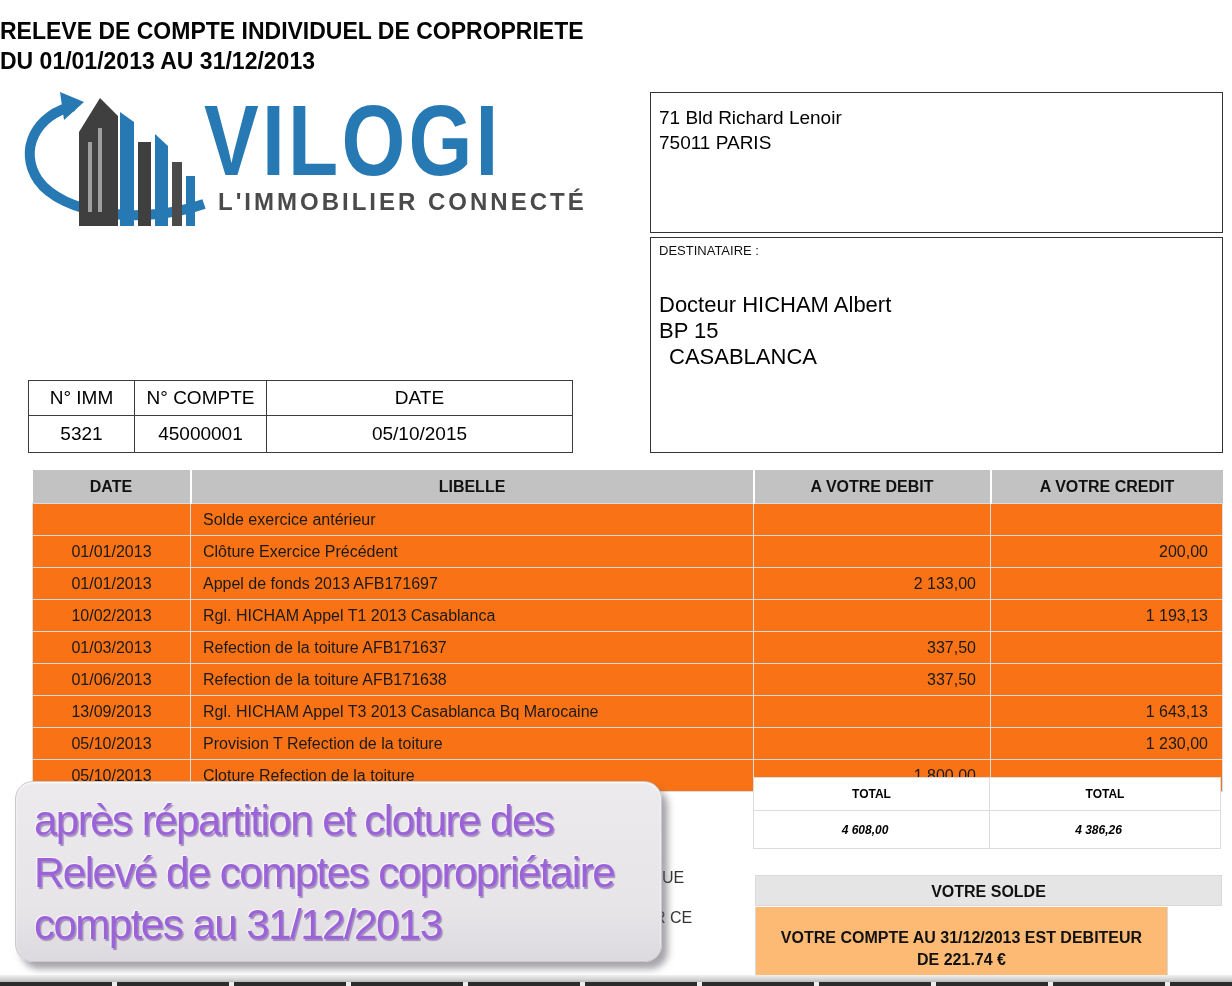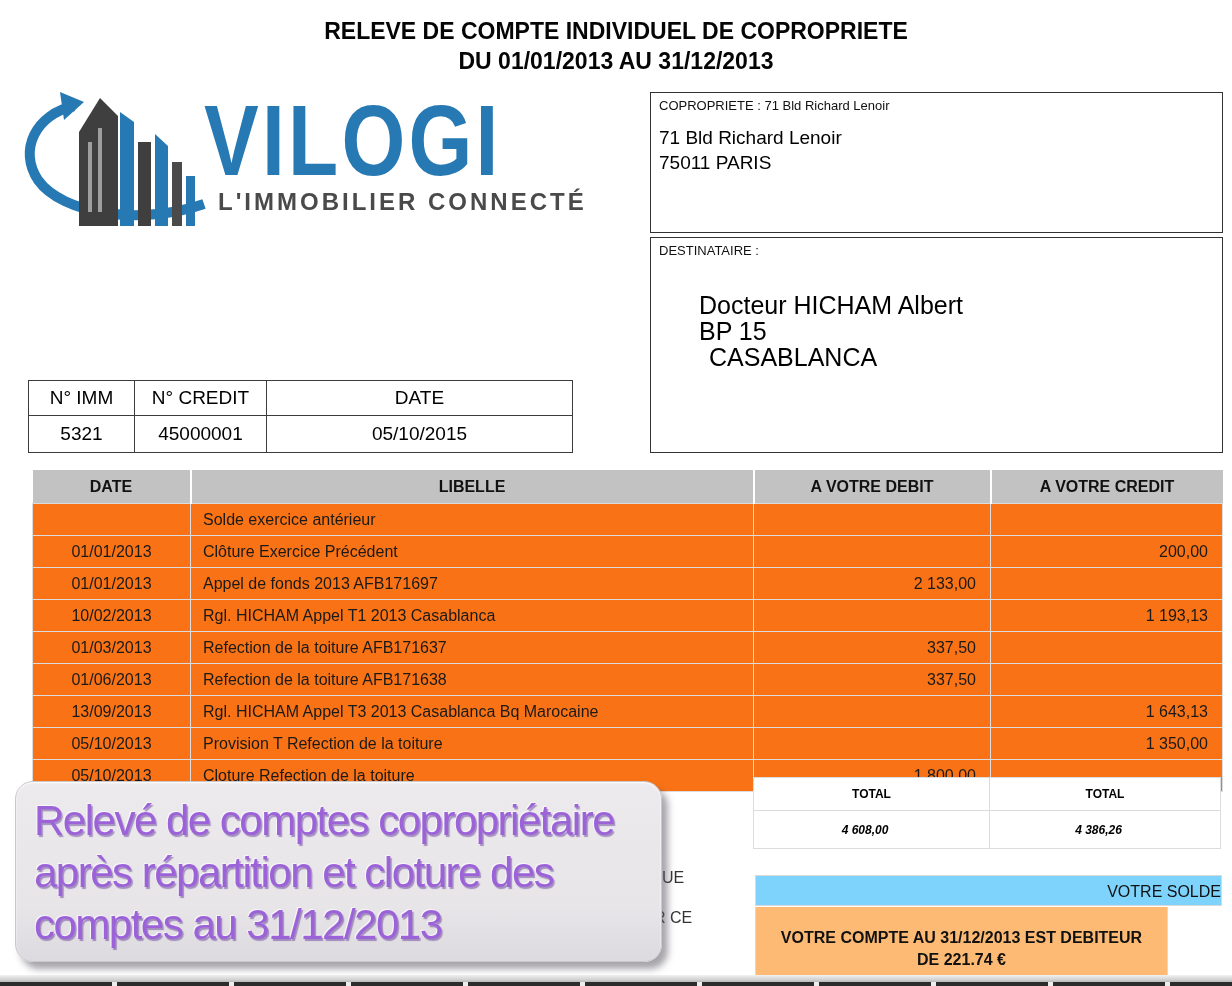--- a/index.html
+++ b/index.html
@@ -1,36 +1,36 @@
 <!DOCTYPE html>
 <html><head>
 <meta charset="utf-8">
 <style>
   html,body{margin:0;padding:0;background:#fff;}
   body{
     width:1232px;height:986px;position:relative;overflow:hidden;
     font-family:"Liberation Sans","DejaVu Sans",sans-serif;color:#000;
   }
   
-  .doc-title{position:absolute;top:16px;left:0;width:1232px;text-align:center;
+  .doc-title{position:absolute;top:16px;left:0;width:1232px;text-align:left;
     font-size:23px;font-weight:bold;line-height:30px;color:#050505;}
   
   .logo{position:absolute;left:22px;top:84px;width:600px;height:152px;}
   .logo svg{position:absolute;left:0;top:0;}
   .logo .brand{position:absolute;left:182px;top:6px;font-size:100px;font-weight:bold;
     color:#2779b3;letter-spacing:4px;transform:scaleX(.82);transform-origin:left top;line-height:100px;}
   .logo .tagline{position:absolute;left:196px;top:104px;font-size:24px;font-weight:bold;
     color:#4a4a4a;letter-spacing:3px;white-space:nowrap;}
   
   .info-box{position:absolute;left:650px;width:571px;border:1px solid #333;background:#fff;}
   .box-copro{top:92px;height:139px;}
   .box-dest{top:237px;height:214px;}
   .info-box .box-label{font-size:13px;color:#111;padding:5px 0 0 8px;}
   .box-copro .addr{font-size:19px;line-height:25px;padding:12px 0 0 8px;}
-  .box-dest .addr{font-size:25px;line-height:26px;padding:34px 0 0 8px;margin-left:40px;}
+  .box-dest .addr{font-size:22px;line-height:26px;padding:34px 0 0 8px;}
   .addr .indent{padding-left:10px;}
   
   .num-table{position:absolute;left:28px;top:380px;border-collapse:collapse;table-layout:fixed;}
   .num-table td{border:1px solid #3c3c3c;text-align:center;font-size:19px;background:#fff;}
   .num-table .hrow td{height:32px;}
   .num-table .vrow td{height:34px;}
   .nc1{width:103px;}.nc2{width:129px;}.nc3{width:303px;}
   
   .main-table{position:absolute;left:32px;top:470px;width:1190px;border-collapse:collapse;
     table-layout:fixed;font-size:16px;}
@@ -46,22 +46,22 @@
   .totals-table td{border:1px solid #dcdcdc;background:#fff;}
   .tc1{width:236px;}.tc2{width:231px;}
   .totals-table .tlabel td{height:30px;text-align:center;font-weight:bold;}
   .totals-table .tvalue td{height:35px;text-align:center;padding-right:14px;
     font-weight:bold;font-style:italic;}
   
   .fragment{position:absolute;font-size:16px;color:#333;z-index:1;}
   .frag-1{left:662px;top:869px;}
   .frag-2{left:654px;top:909px;}
   
-  .solde-header{position:absolute;left:755px;top:875px;width:467px;height:31px;background:#7dd3fc;
-    border:1px solid #d9d9d9;box-sizing:border-box;text-align:right;font-size:16px;font-weight:normal;
+  .solde-header{position:absolute;left:755px;top:875px;width:467px;height:31px;background:#e5e5e5;
+    border:1px solid #d9d9d9;box-sizing:border-box;text-align:center;font-size:16px;font-weight:bold;
     line-height:31px;color:#111;}
   .solde-body{position:absolute;left:755px;top:907px;width:413px;height:79px;background:#fdba74;
     border-left:1px solid #d9d9d9;border-right:1px solid #d9d9d9;box-sizing:border-box;
     text-align:center;font-size:16px;font-weight:bold;color:#111;padding-top:20px;line-height:22px;}
   
   .note{position:absolute;left:15px;top:781px;width:645px;height:179px;z-index:5;
     background:linear-gradient(180deg,#eceaed 0%,#e7e5e8 70%,#dddadf 100%);
     border:1px solid #cac7cd;border-radius:18px;
     box-shadow:6px 7px 7px rgba(95,90,100,.55), inset 0 1px 2px #fff;}
   .note .note-text{padding:13px 0 0 18px;font-size:42px;line-height:52px;letter-spacing:-1.5px;
@@ -92,41 +92,40 @@
     <rect x="116" y="58" width="13" height="84" fill="#3f3f3f"></rect>
     <polygon points="133,142 133,50 146,62 146,142" fill="#2779b3"></polygon>
     <rect x="150" y="78" width="10" height="64" fill="#4a4a4a"></rect>
     <rect x="164" y="92" width="9" height="50" fill="#2779b3"></rect>
   </svg>
   <div class="brand">VILOGI</div>
   <div class="tagline">L'IMMOBILIER CONNECTÉ</div>
 </div>
 
 <div class="info-box box-copro">
-  <div class="box-label">COPROPRIETE : 71 Bld Richard Lenoir</div>
   <div class="addr">
     <div>71 Bld Richard Lenoir</div>
     <div>75011 PARIS</div>
   </div>
 </div>
 
 <div class="info-box box-dest">
   <div class="box-label">DESTINATAIRE :</div>
   <div class="addr">
     <div>Docteur HICHAM Albert</div>
     <div>BP 15</div>
     <div class="indent">CASABLANCA</div>
   </div>
 </div>
 
 <table class="num-table">
   <tbody>
       <tr class="hrow">
     <td class="nc1">N° IMM</td>
-    <td class="nc2">N° CREDIT</td>
+    <td class="nc2">N° COMPTE</td>
     <td class="nc3">DATE</td>
   </tr>
   <tr class="vrow">
     <td>5321</td>
     <td>45000001</td>
     <td>05/10/2015</td>
   </tr>
 </tbody>
   </table>
 
@@ -185,21 +184,21 @@
       <tr>
         <td class="col-date">13/09/2013</td>
         <td class="col-libelle">Rgl. HICHAM Appel T3 2013 Casablanca Bq Marocaine</td>
         <td class="col-debit"></td>
         <td class="col-credit">1 643,13</td>
       </tr>
       <tr>
         <td class="col-date">05/10/2013</td>
         <td class="col-libelle">Provision T Refection de la toiture</td>
         <td class="col-debit"></td>
-        <td class="col-credit">1 350,00</td>
+        <td class="col-credit">1 230,00</td>
       </tr>
       <tr>
         <td class="col-date">05/10/2013</td>
         <td class="col-libelle">Cloture Refection de la toiture</td>
         <td class="col-debit">1 800,00</td>
         <td class="col-credit"></td>
       </tr>
     </tbody>
 </table>
 
@@ -224,21 +223,21 @@
 <span class="fragment frag-2">R CE</span>
 
 <div class="solde-header">VOTRE SOLDE</div>
 <div class="solde-body">
   <div>VOTRE COMPTE AU 31/12/2013 EST DEBITEUR</div>
   <div>DE 221.74 €</div>
 </div>
 
 <div class="note">
   <div class="note-text">
+    <div>après répartition et cloture des</div>
     <div>Relevé de comptes copropriétaire</div>
-    <div>après répartition et cloture des</div>
     <div>comptes au 31/12/2013</div>
   </div>
 </div>
 
 <div class="bottom-bar">
   <div class="dark-row"></div>
 </div>
 
 </body></html>

